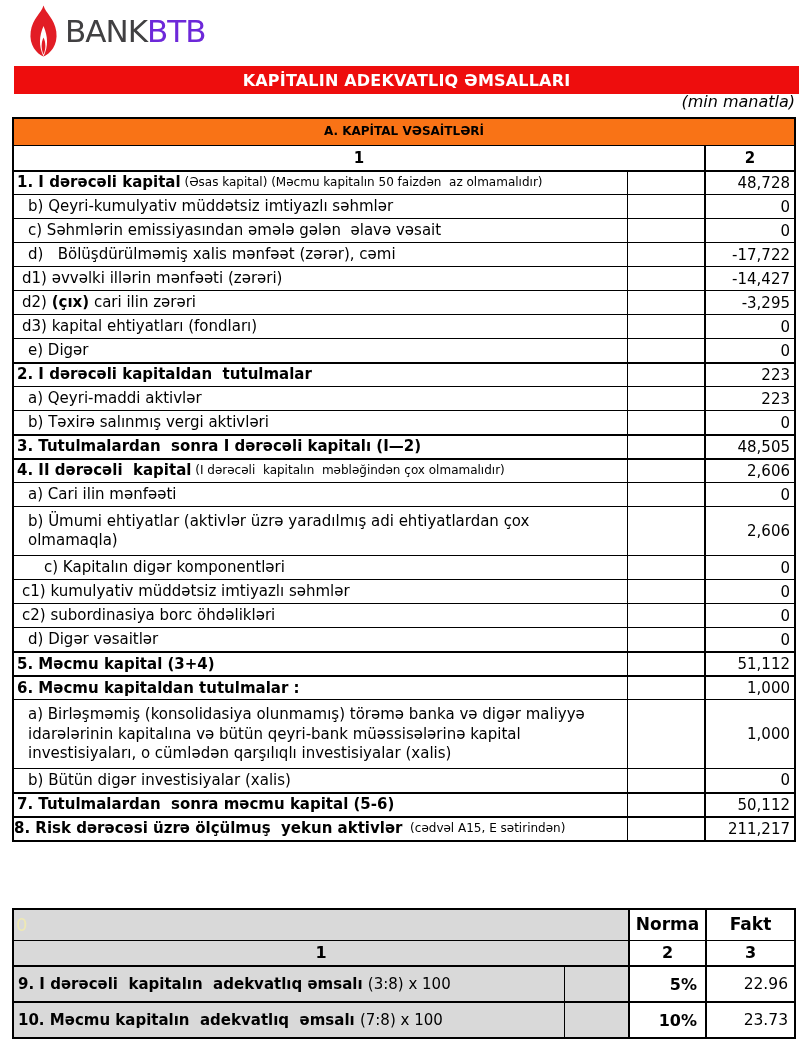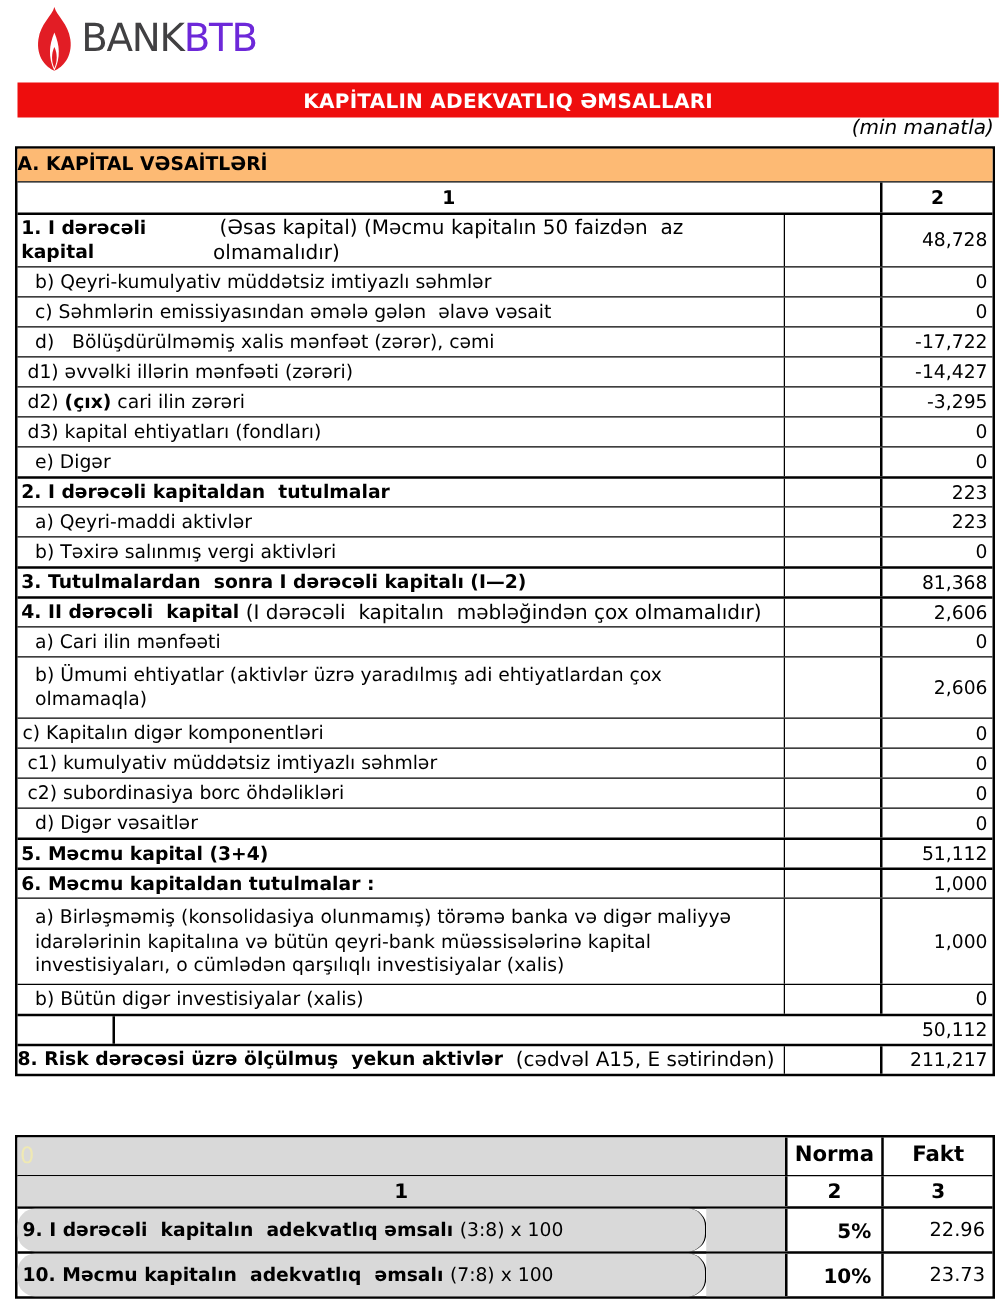--- a/index.html
+++ b/index.html
@@ -15,24 +15,24 @@
   .logo-text .red { color:#6d28d9; }
   
   .banner {
     position:absolute; left:14px; top:66px; width:785px; height:28px;
     background:#ee0d0d; color:#fff; font-weight:bold; font-size:16px; letter-spacing:.2px;
     display:flex; align-items:center; justify-content:center;
   }
   .unit-note { position:absolute; right:5px; top:92px; font-style:italic; font-size:16px; }
   
   .b { font-weight:bold; }
-  .sm { font-size:16px; font-weight:normal; }
+  .sm { font-size:12px; font-weight:normal; }
   
   .tableA { position:absolute; left:12px; top:117px; width:784px; border:2px solid #000; background:#fff; }
-  .titleA { background:#fdba74; height:26px; line-height:25px; text-align:left; font-weight:bold; font-size:15px; }
+  .titleA { background:#f97316; height:26px; line-height:25px; text-align:center; font-weight:bold; font-size:12px; }
   .colheadA { display:flex; border-top:1px solid #000; height:25px; font-weight:bold; font-size:15px; }
   .colheadA .c1 { width:692px; border-right:2px solid #000; text-align:center; line-height:24px; }
   .colheadA .c2 { flex:1; text-align:center; line-height:24px; }
   .t-row { display:flex; border-top:1px solid #000; min-height:24px; font-size:15px; align-items:stretch; }
   .t-row.section { border-top-width:2px;justify-content:space-between; }
   .t-row:first-child { border-top-width:2px; }
   .t-row .cell-label { width:614px; border-right:1px solid #000; display:flex; align-items:center; white-space:pre-wrap; line-height:1.28; padding-right:4px; }
   .t-row .cell-label > span { display:inline; }
   .t-row .cell-mid { width:78px; border-right:2px solid #000; }
   .t-row .cell-value { flex:1; display:flex; align-items:center; justify-content:flex-end; padding-right:4px; }
@@ -41,21 +41,21 @@
   .tableB { position:absolute; left:12px; top:908px; width:784px; border:2px solid #000; background:#fff; }
   .headB { display:flex; height:30px; }
   .headB .c-left { width:616px; background:#d9d9d9; border-right:2px solid #000; font-size:18px; color:#efe9b4; line-height:29px; padding-left:2px; }
   .headB .c-norma { width:77px; border-right:2px solid #000; text-align:center; font-weight:bold; font-size:17px; line-height:29px; }
   .headB .c-fakt { flex:1; text-align:center; font-weight:bold; font-size:17px; line-height:29px; }
   .idxB { display:flex; height:25px; border-top:1px solid #000; font-weight:bold; font-size:16px; }
   .idxB .c-left { width:616px; background:#d9d9d9; border-right:2px solid #000; text-align:center; line-height:24px; }
   .idxB .c-norma { width:77px; border-right:2px solid #000; text-align:center; line-height:24px; }
   .idxB .c-fakt { flex:1; text-align:center; line-height:24px; }
   .r-row { display:flex; border-top:2px solid #000; min-height:36px; font-size:15px; }
-  .r-row .cell-label { width:551px; background:#d9d9d9; border-right:1px solid #000; display:flex; align-items:center; padding-left:4px; white-space:pre-wrap;border-radius:14px; }
+  .r-row .cell-label { width:551px; background:#d9d9d9; border-right:1px solid #000; display:flex; align-items:center; padding-left:4px; white-space:pre-wrap; }
   .r-row .cell-mid { width:65px; background:#d9d9d9; border-right:2px solid #000; }
   .r-row .cell-norma { width:77px; border-right:2px solid #000; display:flex; align-items:center; justify-content:flex-end; padding-right:8px; font-weight:bold; font-size:16px; }
   .r-row .cell-fakt { flex:1; display:flex; align-items:center; justify-content:flex-end; padding-right:6px; font-size:15.5px; }
 </style>
 </head>
 <body>
 
 <div class="page">
 
   <div class="logo">
@@ -131,39 +131,39 @@
     <div class="cell-value">223</div>
   </div>
         <div class="t-row">
     <div class="cell-label" style="padding-left: 14px;"><span>b) Təxirə salınmış vergi aktivləri</span></div>
     <div class="cell-mid"></div>
     <div class="cell-value">0</div>
   </div>
         <div class="t-row section">
     <div class="cell-label" style="padding-left: 3px;"><span class="b">3. Tutulmalardan  sonra I dərəcəli kapitalı (I—2)</span></div>
     <div class="cell-mid"></div>
-    <div class="cell-value">81,368</div>
+    <div class="cell-value">48,505</div>
   </div>
         <div class="t-row section">
     <div class="cell-label" style="padding-left: 3px;"><span class="b">4. II dərəcəli  kapital</span><span class="sm"> (I dərəcəli  kapitalın  məbləğindən çox olmamalıdır)</span></div>
     <div class="cell-mid"></div>
     <div class="cell-value">2,606</div>
   </div>
         <div class="t-row">
     <div class="cell-label" style="padding-left: 14px;"><span>a) Cari ilin mənfəəti</span></div>
     <div class="cell-mid"></div>
     <div class="cell-value">0</div>
   </div>
         <div class="t-row tall">
     <div class="cell-label" style="padding-left: 14px;"><span>b) Ümumi ehtiyatlar (aktivlər üzrə yaradılmış adi ehtiyatlardan çox olmamaqla)</span></div>
     <div class="cell-mid"></div>
     <div class="cell-value">2,606</div>
   </div>
         <div class="t-row">
-    <div class="cell-label" style="padding-left: 4px;"><span>c) Kapitalın digər komponentləri</span></div>
+    <div class="cell-label" style="padding-left: 30px;"><span>c) Kapitalın digər komponentləri</span></div>
     <div class="cell-mid"></div>
     <div class="cell-value">0</div>
   </div>
         <div class="t-row">
     <div class="cell-label" style="padding-left: 8px;"><span>c1) kumulyativ müddətsiz imtiyazlı səhmlər</span></div>
     <div class="cell-mid"></div>
     <div class="cell-value">0</div>
   </div>
         <div class="t-row">
     <div class="cell-label" style="padding-left: 8px;"><span>c2) subordinasiya borc öhdəlikləri</span></div>
@@ -189,20 +189,21 @@
     <div class="cell-label" style="padding-left: 14px;"><span>a) Birləşməmiş (konsolidasiya olunmamış) törəmə banka və digər maliyyə idarələrinin kapitalına və bütün qeyri-bank müəssisələrinə kapital investisiyaları, o cümlədən qarşılıqlı investisiyalar (xalis)</span></div>
     <div class="cell-mid"></div>
     <div class="cell-value">1,000</div>
   </div>
         <div class="t-row">
     <div class="cell-label" style="padding-left: 14px;"><span>b) Bütün digər investisiyalar (xalis)</span></div>
     <div class="cell-mid"></div>
     <div class="cell-value">0</div>
   </div>
         <div class="t-row section">
+    <div class="cell-label" style="padding-left: 3px;"><span class="b">7. Tutulmalardan  sonra məcmu kapital (5-6)</span></div>
     <div class="cell-mid"></div>
     <div class="cell-value">50,112</div>
   </div>
         <div class="t-row section">
     <div class="cell-label" style="padding-left: 0;"><span class="b">8. Risk dərəcəsi üzrə ölçülmuş  yekun aktivlər</span><span class="sm">  (cədvəl A15, E sətirindən)</span></div>
     <div class="cell-mid"></div>
     <div class="cell-value">211,217</div>
   </div>
       </div>
   </div>

